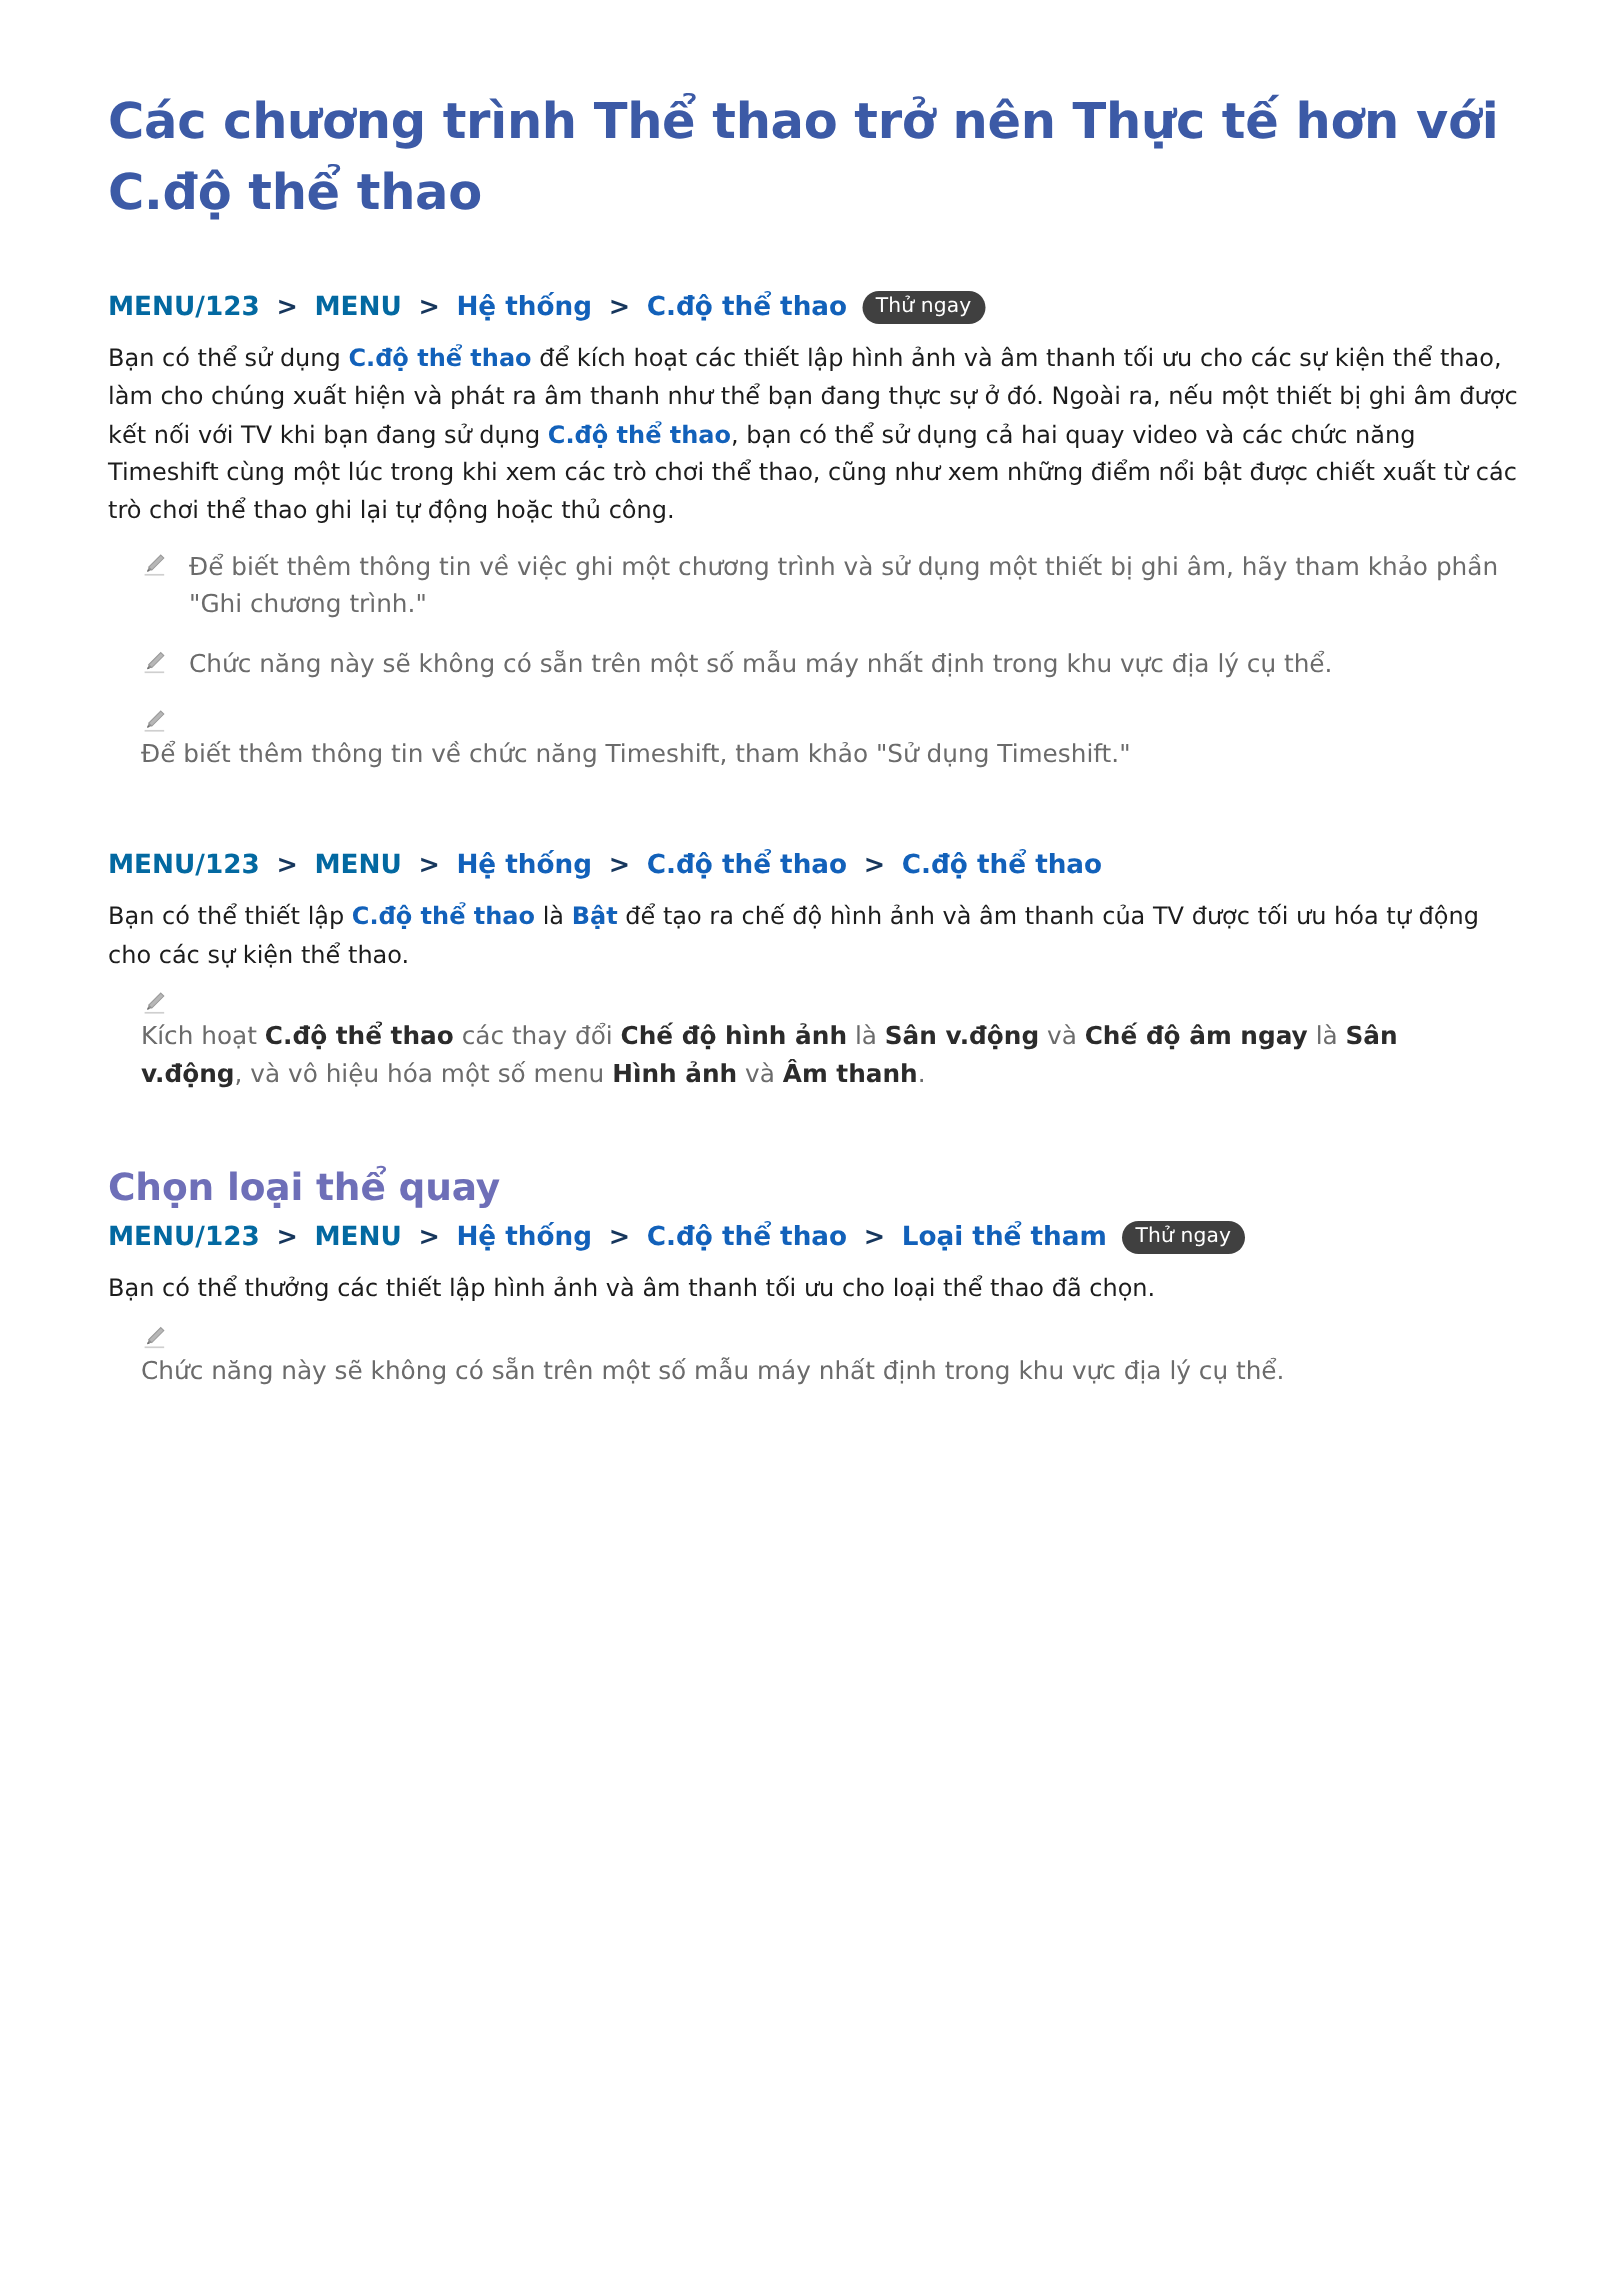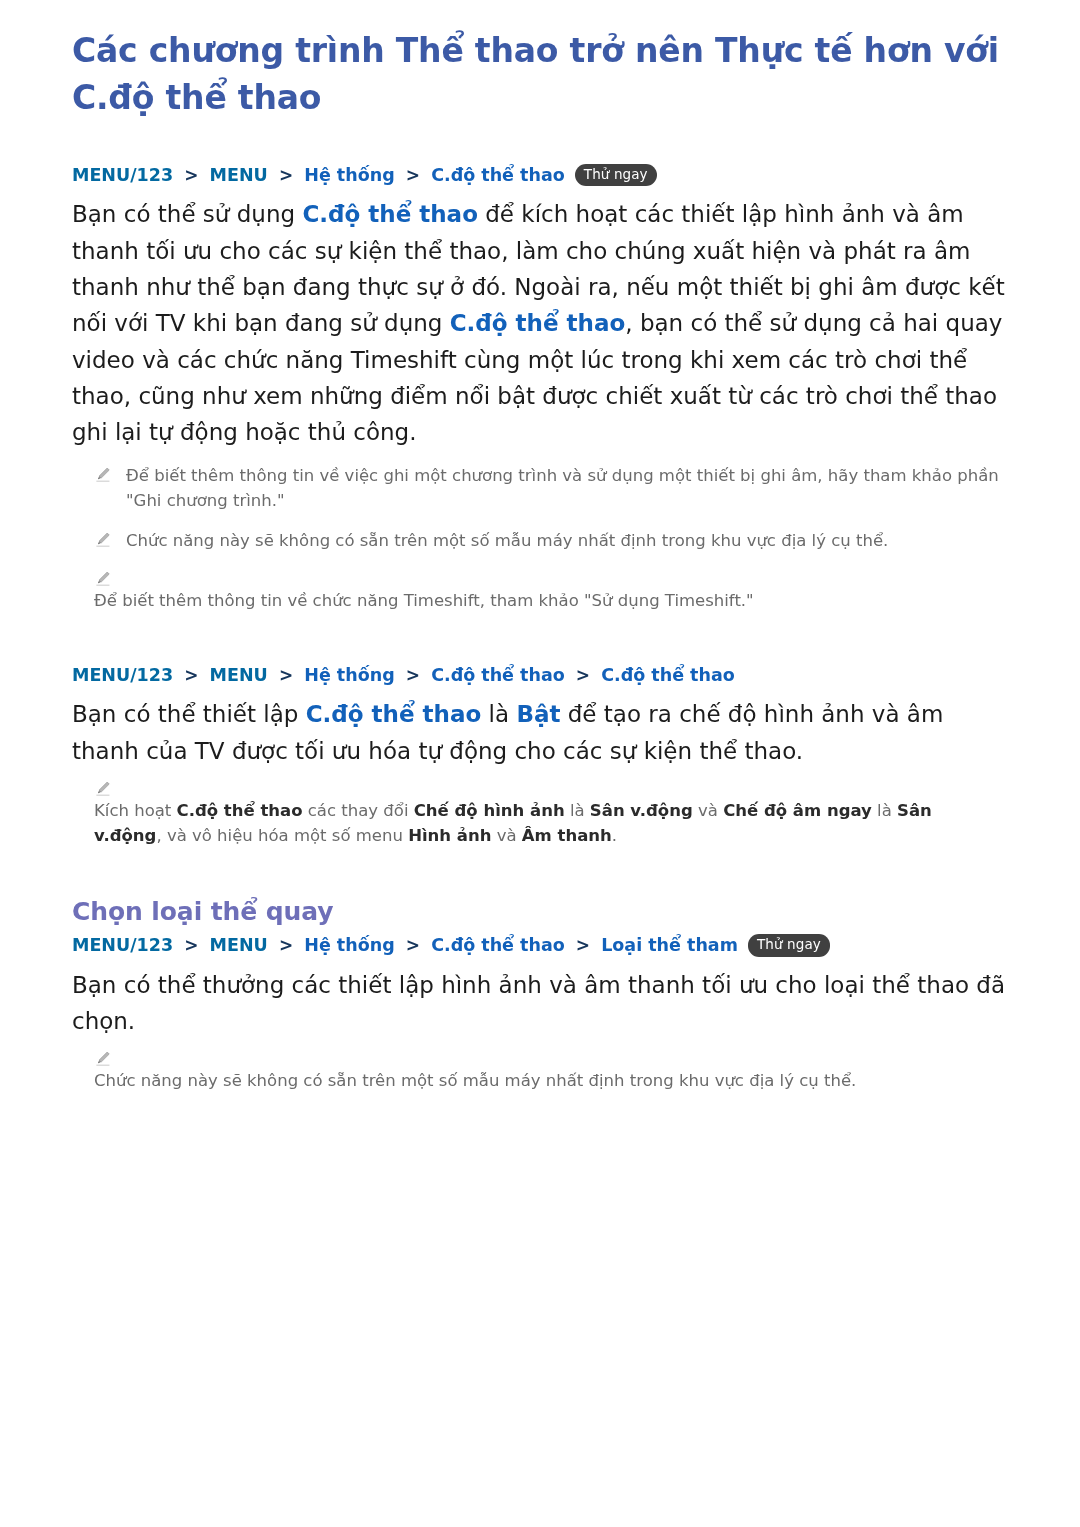--- a/index.html
+++ b/index.html
@@ -12,21 +12,21 @@
     width: 1080px;
     min-height: 1527px;
     font-family: "DejaVu Sans", "Liberation Sans", sans-serif;
     color: #1a1a1a;
     -webkit-font-smoothing: antialiased;
   }
   .page {
     width: 1080px;
     min-height: 1527px;
     box-sizing: border-box;
-    padding: 28px 62px 40px 72px;
+    padding: 58px 62px 40px 72px;
     background: #ffffff;
   }
 
   
   .doc-title {
     font-size: 33px;
     line-height: 1.42;
     font-weight: bold;
     color: #3c5aa6;
     letter-spacing: -0.2px;
@@ -76,21 +76,21 @@
     line-height: 1;
     padding: 4px 9px 5px 9px;
     border-radius: 11px;
     vertical-align: 2px;
     margin-left: 4px;
     letter-spacing: 0.1px;
   }
 
   
   .body-text {
-    font-size: 23px;
+    font-size: 16px;
     line-height: 1.58;
     color: #1c1c1c;
     margin: 0 0 6px 0;
     max-width: 945px;
     text-align: left;
   }
   .body-text b, .em-blue {
     color: #1261ba;
     font-weight: bold;
   }

